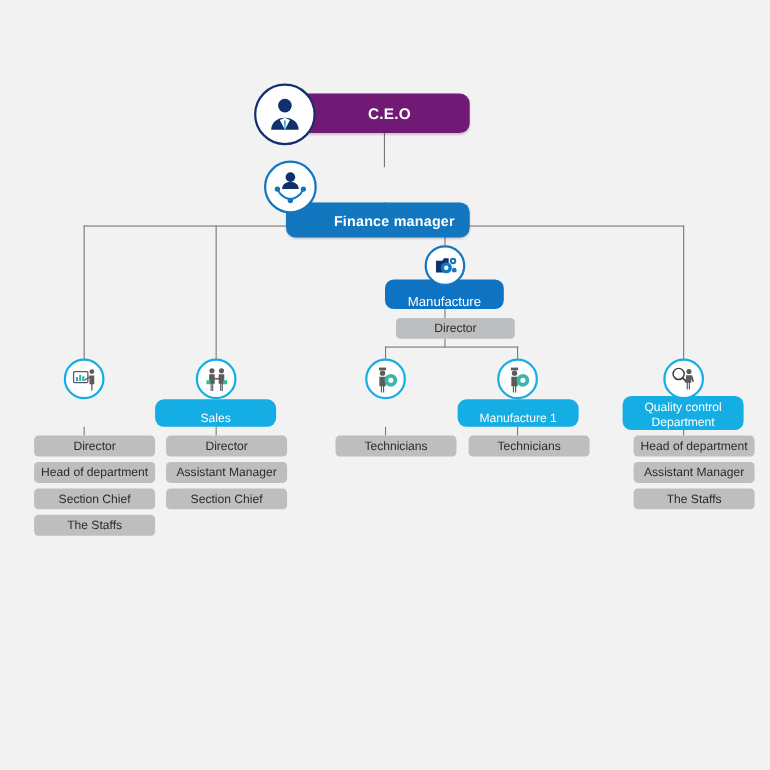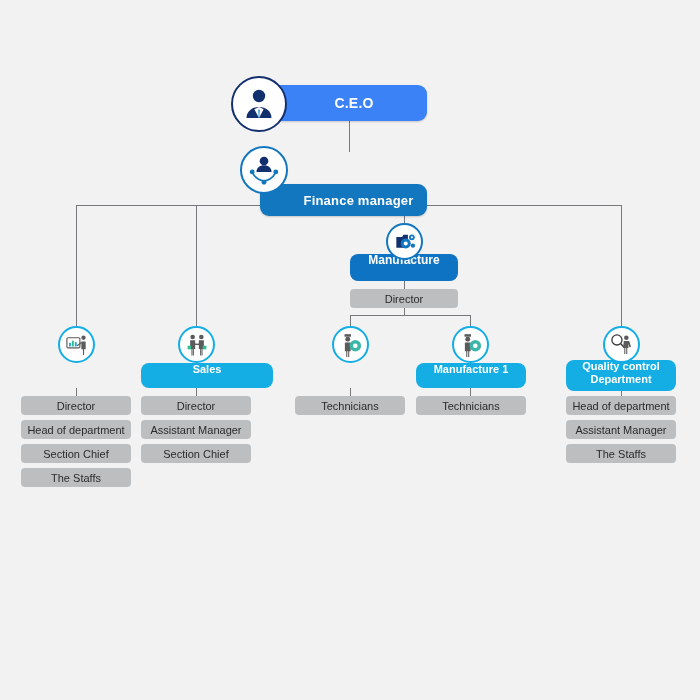--- a/index.html
+++ b/index.html
@@ -36,21 +36,21 @@
     box-sizing: border-box;
   }
   .pill .pill-label {
     width: 100%;
     text-align: center;
     color: #ffffff;
     font-weight: bold;
     letter-spacing: .2px;
   }
   .pill.ceo {
-    background: #3b82f6;
+    background: #701a75;
     box-shadow: 0 1px 2px rgba(0,0,0,.18);
   }
   .pill.ceo .pill-label { font-size: 14px; padding-left: 26px; }
   .pill.finance {
     background: #1277be;
     box-shadow: 0 1px 2px rgba(0,0,0,.18);
   }
   .pill.finance .pill-label { font-size: 13px; padding-left: 30px; }
 
   
@@ -69,45 +69,45 @@
   .badge.cyan { border: 2px solid #14ade4; }
   .badge svg { display: block; }
 
   
   .dept-head {
     position: absolute;
     border-radius: 8px;
     background: #14ade4;
     color: #ffffff;
     display: flex;
-    align-items: flex-start;
+    align-items: flex-end;
     justify-content: center;
     text-align: center;
     font-size: 11px;
     line-height: 13px;
     box-sizing: border-box;
     padding: 0 4px;
-    font-weight: bold;
   }
   .dept-head.mfg-parent {
     background: #0f73c4;
     font-size: 12px;
   }
   .row {
     position: absolute;
     border-radius: 4px;
     background: #bcbec0;
     color: #2b2b2b;
     display: flex;
     align-items: center;
     justify-content: center;
     text-align: center;
     font-size: 11px;
     box-sizing: border-box;
     padding: 0 3px;
+    margin-left: 10px;
   }
 </style>
 </head>
 <body>
 
 <div id="chart">
 
   <div class="line vline" style="left:349px; top:120px; height:32px;"></div>
 
   <div class="line vline" style="left:349px; top:184px; height:21px;"></div>
@@ -192,21 +192,21 @@
   <div class="row" style="left:21px; top:420px; width:110px; height:19px;">
     <span>Head of department</span>
   </div>
   <div class="row" style="left:21px; top:444px; width:110px; height:19px;">
     <span>Section Chief</span>
   </div>
   <div class="row" style="left:21px; top:468px; width:110px; height:19px;">
     <span>The Staffs</span>
   </div>
 
-  <div class="dept-head" style="left:141px; top:363px; width:132px; height:25px;">
+  <div class="dept-head" style="left:141px; top:363px; width:110px; height:25px;">
     <span>Sales</span>
   </div>
   <div class="badge cyan" style="left:178px; top:326px; width:37px; height:37px;">
     <svg width="26" height="26" viewBox="0 0 36 36" aria-hidden="true">
       <circle cx="12" cy="7" r="3.2" fill="#5b5b5b"></circle>
       <path d="M8.5 11.5h7v12h-1.8v9h-1.4v-9h-.6v9h-1.4v-9H8.5z" fill="#5b5b5b"></path>
       <circle cx="24" cy="7" r="3.2" fill="#5b5b5b"></circle>
       <path d="M20.5 11.5h7v12h-1.8v9h-1.4v-9h-.6v9h-1.4v-9h-1.8z" fill="#5b5b5b"></path>
       <path d="M15 17l6 0" stroke="#5b5b5b" stroke-width="2"></path>
       <rect x="5" y="19" width="5" height="5" fill="#2fbf8f"></rect>

